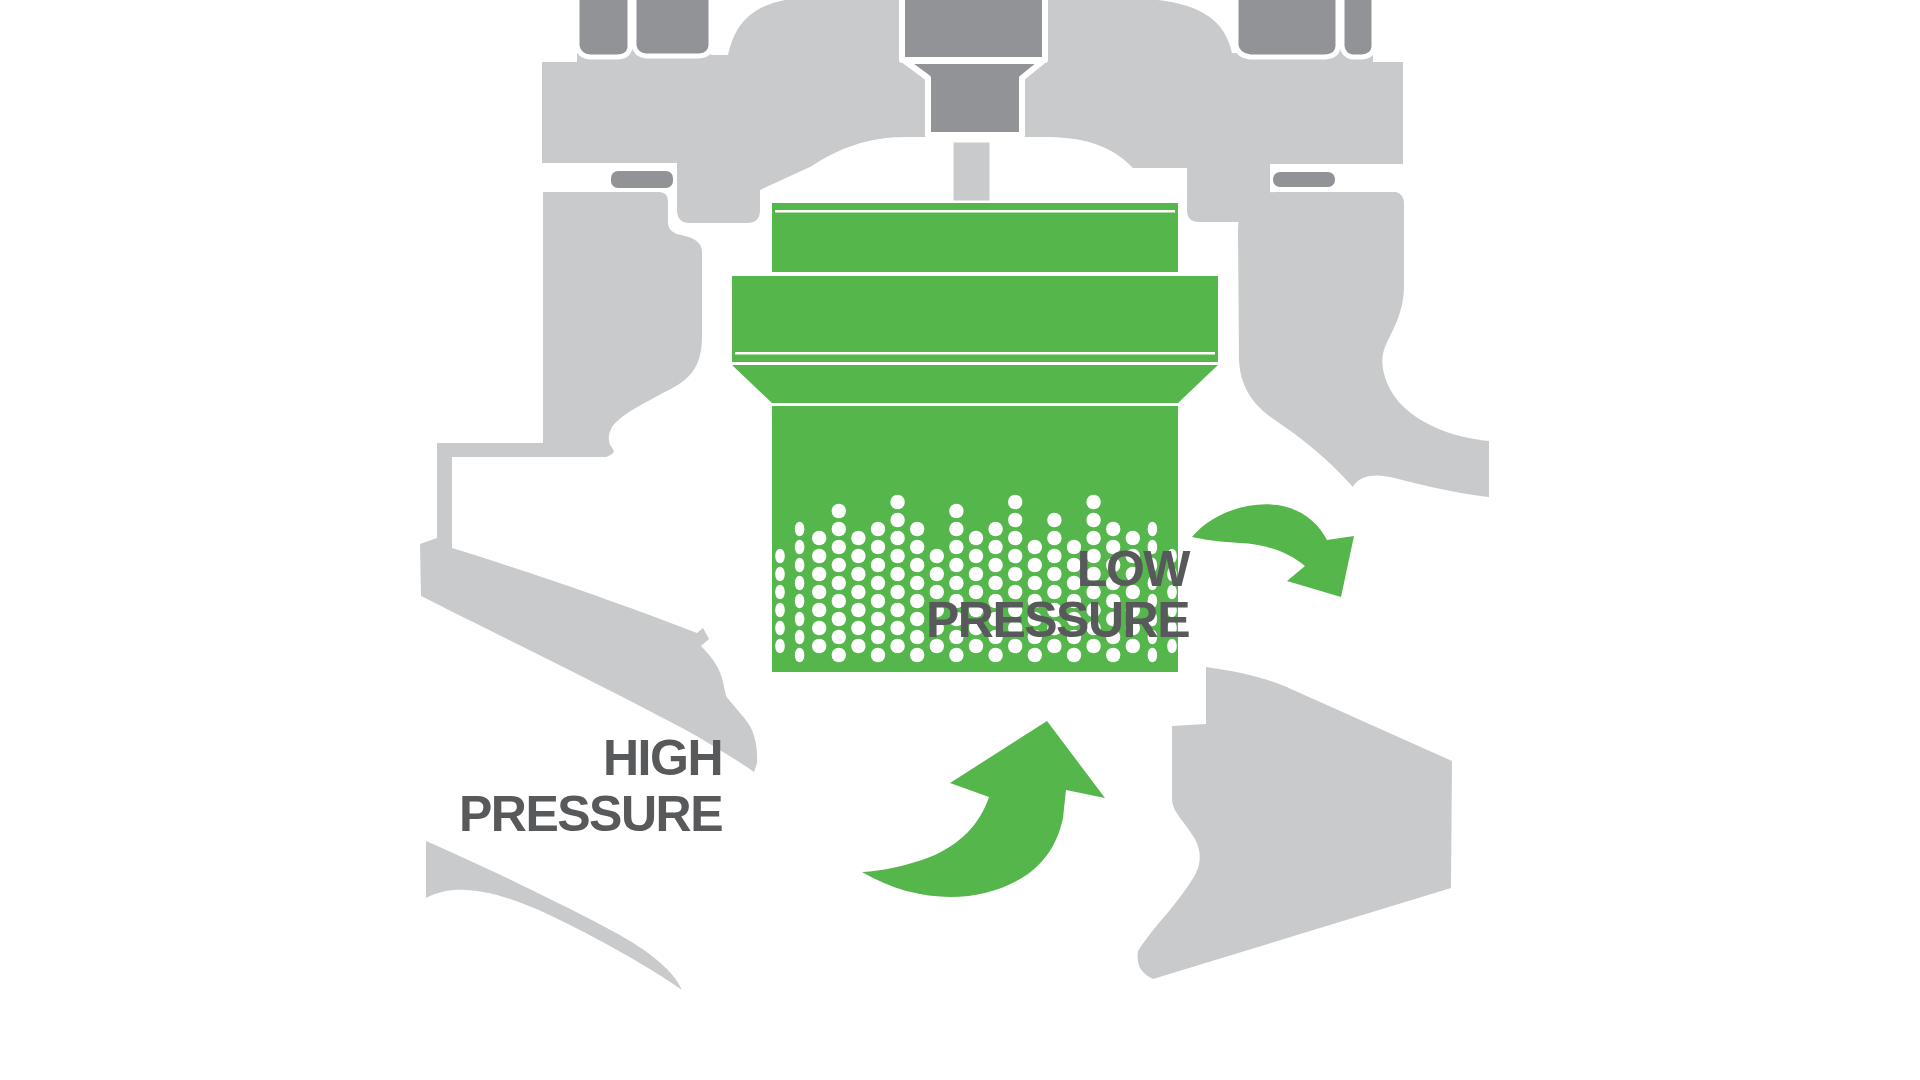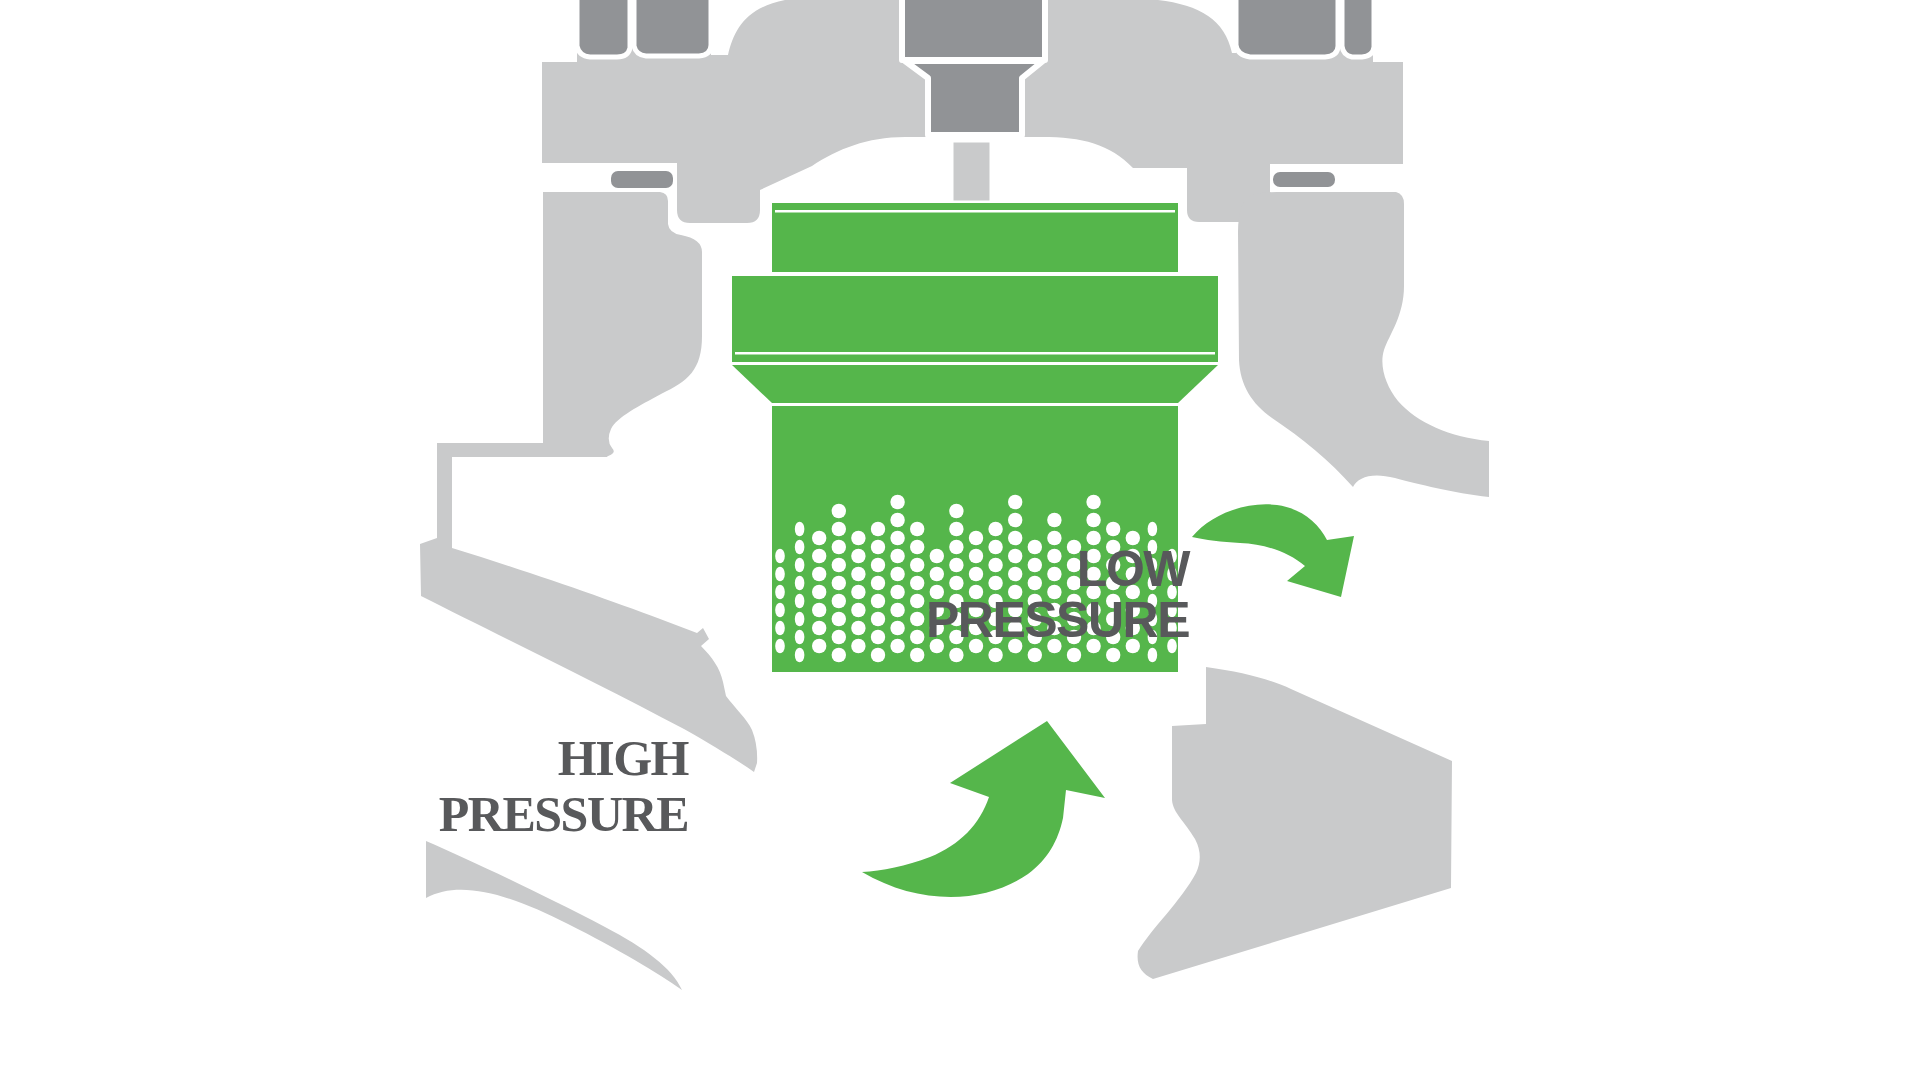--- a/index.html
+++ b/index.html
@@ -9,21 +9,21 @@
     --c-text:#58595b;
     --c-bg:#ffffff;
   }
   html,body{margin:0;padding:0;background:var(--c-bg);}
   #stage{position:relative;width:1631px;height:1080px;background:var(--c-bg);overflow:hidden;
          font-family:"Liberation Sans", sans-serif;}
   #art{position:absolute;left:0;top:0;width:1920px;height:1080px;}
   .flow-label{position:absolute;color:var(--c-text);font-weight:bold;font-size:50px;
               letter-spacing:-1.5px;text-align:right;white-space:nowrap;}
   #label-low{top:544px;right:442px;line-height:51px;}
-  #label-high{top:730px;right:943px;line-height:56px;font-family:Liberation Serif, serif;}
+  #label-high{top:730px;right:909px;line-height:56px;}
   .flow-label span{display:block;}
 </style>
 </head>
 <body>
 
 <div id="stage">
 
   <svg id="art" viewBox="0 0 1920 1080" stroke-linejoin="round" stroke-linecap="round">
 
     <path fill="var(--c-body)" d="M542,62 L577,62 L577,0 L1373,0 L1373,62 L1403,62 L1403,164

